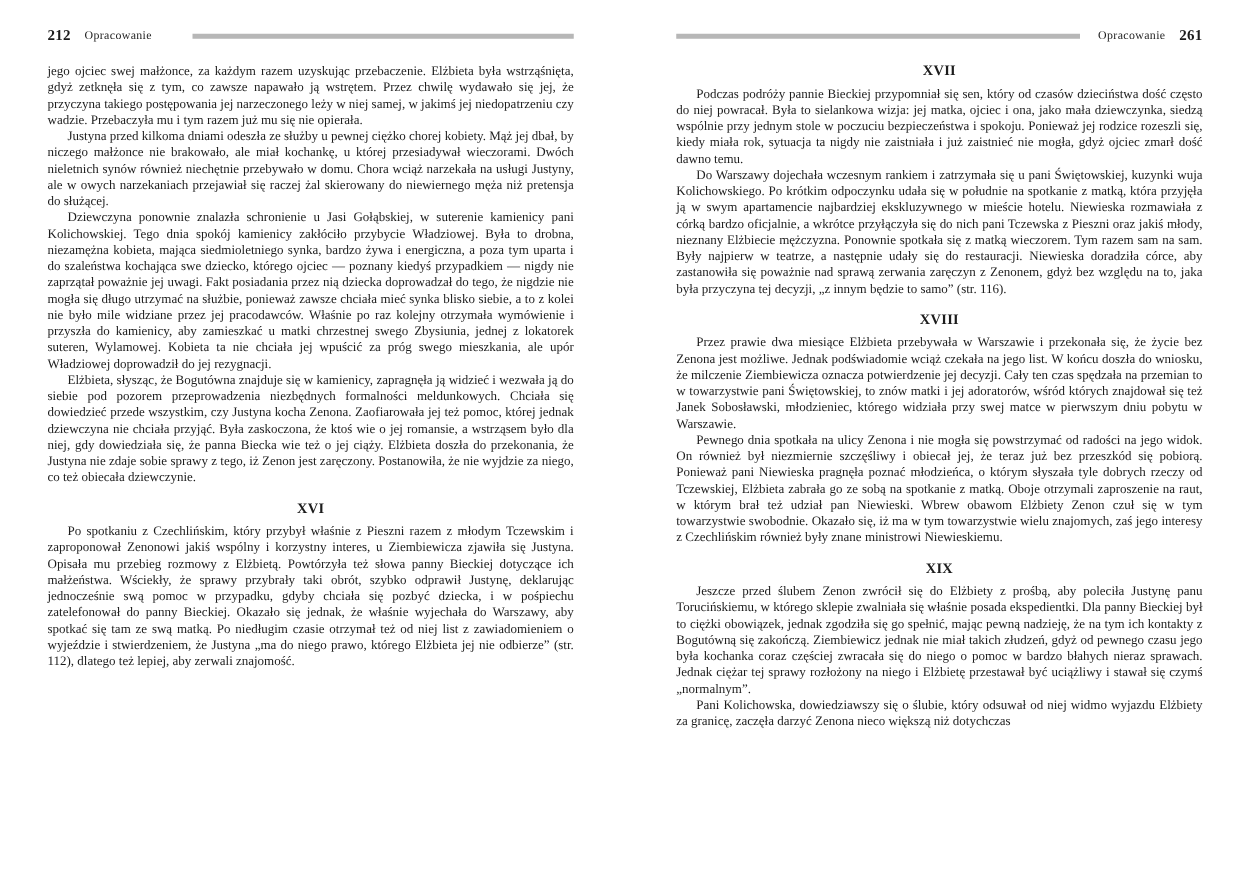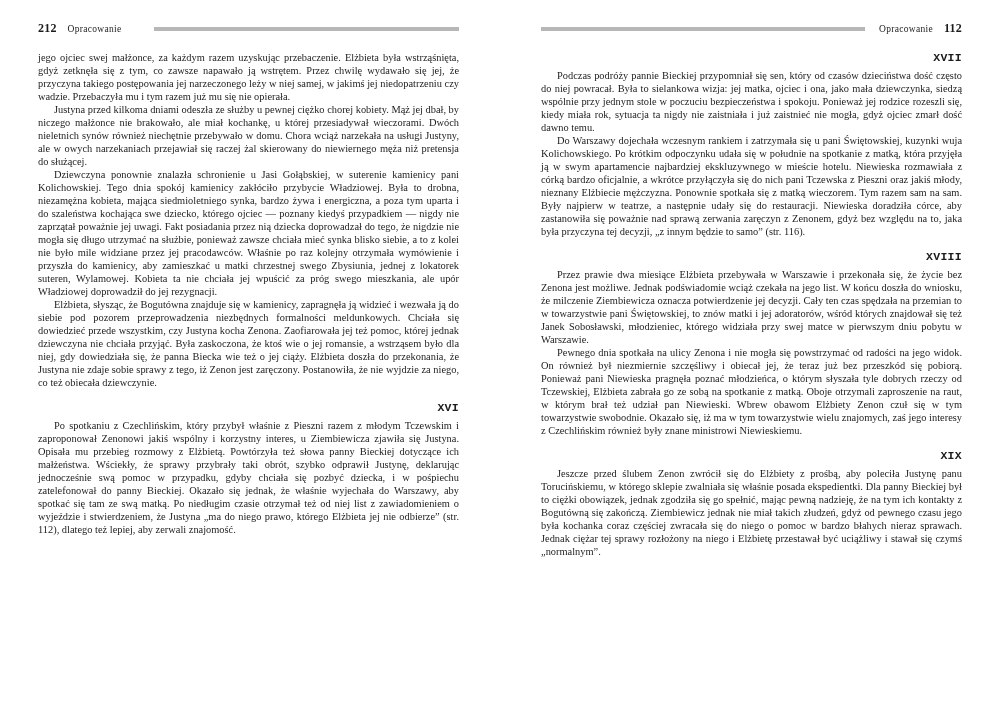--- a/index.html
+++ b/index.html
@@ -52,23 +52,22 @@
   .pbody {
     margin-top: 16px;
     text-align: justify;
     font-size: 10.4px;
     line-height: 13px;
   }
   .pbody h2 {
     font-size: 11.5px;
     font-weight: bold;
     margin: 12px 0 5px 0;
-    text-align: right;
+    text-align: center;
     letter-spacing: 0.3px;
-    font-family: Liberation Mono, monospace;
   }
   .pbody > :first-child { margin-top: 0; }
   .pbody p {
     margin: 0;
     text-indent: 16px;
   }
   .pbody p.noindent { text-indent: 0; }
   .pbody .it { }
 </style>
 </head>
@@ -89,27 +88,28 @@
         <p><span>Elżbieta, słysząc, że Bogutówna znajduje się w kamienicy, zapragnęła ją widzieć i wezwała ją do siebie pod pozorem przeprowadzenia niezbędnych formalności meldunkowych. Chciała się dowiedzieć przede wszystkim, czy Justyna kocha Zenona. Zaofiarowała jej też pomoc, której jednak dziewczyna nie chciała przyjąć. Była zaskoczona, że ktoś wie o jej romansie, a wstrząsem było dla niej, gdy dowiedziała się, że panna Biecka wie też o jej ciąży. Elżbieta doszła do przekonania, że Justyna nie zdaje sobie sprawy z tego, iż Zenon jest zaręczony. Postanowiła, że nie wyjdzie za niego, co też obiecała dziewczynie.</span></p>
         <h2>XVI</h2>
         <p><span>Po spotkaniu z Czechlińskim, który przybył właśnie z Pieszni razem z młodym Tczewskim i zaproponował Zenonowi jakiś wspólny i korzystny interes, u Ziembiewicza zjawiła się Justyna. Opisała mu przebieg rozmowy z Elżbietą. Powtórzyła też słowa panny Bieckiej dotyczące ich małżeństwa. Wściekły, że sprawy przybrały taki obrót, szybko odprawił Justynę, deklarując jednocześnie swą pomoc w przypadku, gdyby chciała się pozbyć dziecka, i w pośpiechu zatelefonował do panny Bieckiej. Okazało się jednak, że właśnie wyjechała do Warszawy, aby spotkać się tam ze swą matką. Po niedługim czasie otrzymał też od niej list z zawiadomieniem o wyjeździe i stwierdzeniem, że Justyna „</span><span class="it">ma do niego prawo, którego Elżbieta jej nie odbierze</span><span>” (str. 112), dlatego też lepiej, aby zerwali znajomość.</span></p>
       </div>
   </div>
 
   <div class="page page--right">
     <div class="pagehead pagehead--right">
       <span class="rule"></span>
       <span class="ptitle">Opracowanie</span>
-      <span class="pnum">112</span>
+      <span class="pnum">261</span>
     </div>
     <div class="pbody" id="body-1">
         <h2>XVII</h2>
         <p><span>Podczas podróży pannie Bieckiej przypomniał się sen, który od czasów dzieciństwa dość często do niej powracał. Była to sielankowa wizja: jej matka, ojciec i ona, jako mała dziewczynka, siedzą wspólnie przy jednym stole w poczuciu bezpieczeństwa i spokoju. Ponieważ jej rodzice rozeszli się, kiedy miała rok, sytuacja ta nigdy nie zaistniała i już zaistnieć nie mogła, gdyż ojciec zmarł dość dawno temu.</span></p>
         <p><span>Do Warszawy dojechała wczesnym rankiem i zatrzymała się u pani Świętowskiej, kuzynki wuja Kolichowskiego. Po krótkim odpoczynku udała się w południe na spotkanie z matką, która przyjęła ją w swym apartamencie najbardziej ekskluzywnego w mieście hotelu. Niewieska rozmawiała z córką bardzo oficjalnie, a wkrótce przyłączyła się do nich pani Tczewska z Pieszni oraz jakiś młody, nieznany Elżbiecie mężczyzna. Ponownie spotkała się z matką wieczorem. Tym razem sam na sam. Były najpierw w teatrze, a następnie udały się do restauracji. Niewieska doradziła córce, aby zastanowiła się poważnie nad sprawą zerwania zaręczyn z Zenonem, gdyż bez względu na to, jaka była przyczyna tej decyzji, „</span><span class="it">z innym będzie to samo</span><span>” (str. 116).</span></p>
         <h2>XVIII</h2>
         <p><span>Przez prawie dwa miesiące Elżbieta przebywała w Warszawie i przekonała się, że życie bez Zenona jest możliwe. Jednak podświadomie wciąż czekała na jego list. W końcu doszła do wniosku, że milczenie Ziembiewicza oznacza potwierdzenie jej decyzji. Cały ten czas spędzała na przemian to w towarzystwie pani Świętowskiej, to znów matki i jej adoratorów, wśród których znajdował się też Janek Sobosławski, młodzieniec, którego widziała przy swej matce w pierwszym dniu pobytu w Warszawie.</span></p>
         <p><span>Pewnego dnia spotkała na ulicy Zenona i nie mogła się powstrzymać od radości na jego widok. On również był niezmiernie szczęśliwy i obiecał jej, że teraz już bez przeszkód się pobiorą. Ponieważ pani Niewieska pragnęła poznać młodzieńca, o którym słyszała tyle dobrych rzeczy od Tczewskiej, Elżbieta zabrała go ze sobą na spotkanie z matką. Oboje otrzymali zaproszenie na raut, w którym brał też udział pan Niewieski. Wbrew obawom Elżbiety Zenon czuł się w tym towarzystwie swobodnie. Okazało się, iż ma w tym towarzystwie wielu znajomych, zaś jego interesy z Czechlińskim również były znane ministrowi Niewieskiemu.</span></p>
         <h2>XIX</h2>
         <p><span>Jeszcze przed ślubem Zenon zwrócił się do Elżbiety z prośbą, aby poleciła Justynę panu Torucińskiemu, w którego sklepie zwalniała się właśnie posada ekspedientki. Dla panny Bieckiej był to ciężki obowiązek, jednak zgodziła się go spełnić, mając pewną nadzieję, że na tym ich kontakty z Bogutówną się zakończą. Ziembiewicz jednak nie miał takich złudzeń, gdyż od pewnego czasu jego była kochanka coraz częściej zwracała się do niego o pomoc w bardzo błahych nieraz sprawach. Jednak ciężar tej sprawy rozłożony na niego i Elżbietę przestawał być uciążliwy i stawał się czymś „</span><span class="it">normalnym</span><span>”.</span></p>
+        <p><span>Pani Kolichowska, dowiedziawszy się o ślubie, który odsuwał od niej widmo wyjazdu Elżbiety za granicę, zaczęła darzyć Zenona nieco większą niż dotychczas</span></p>
       </div>
   </div>
 
 </div>
 
 </body></html>

